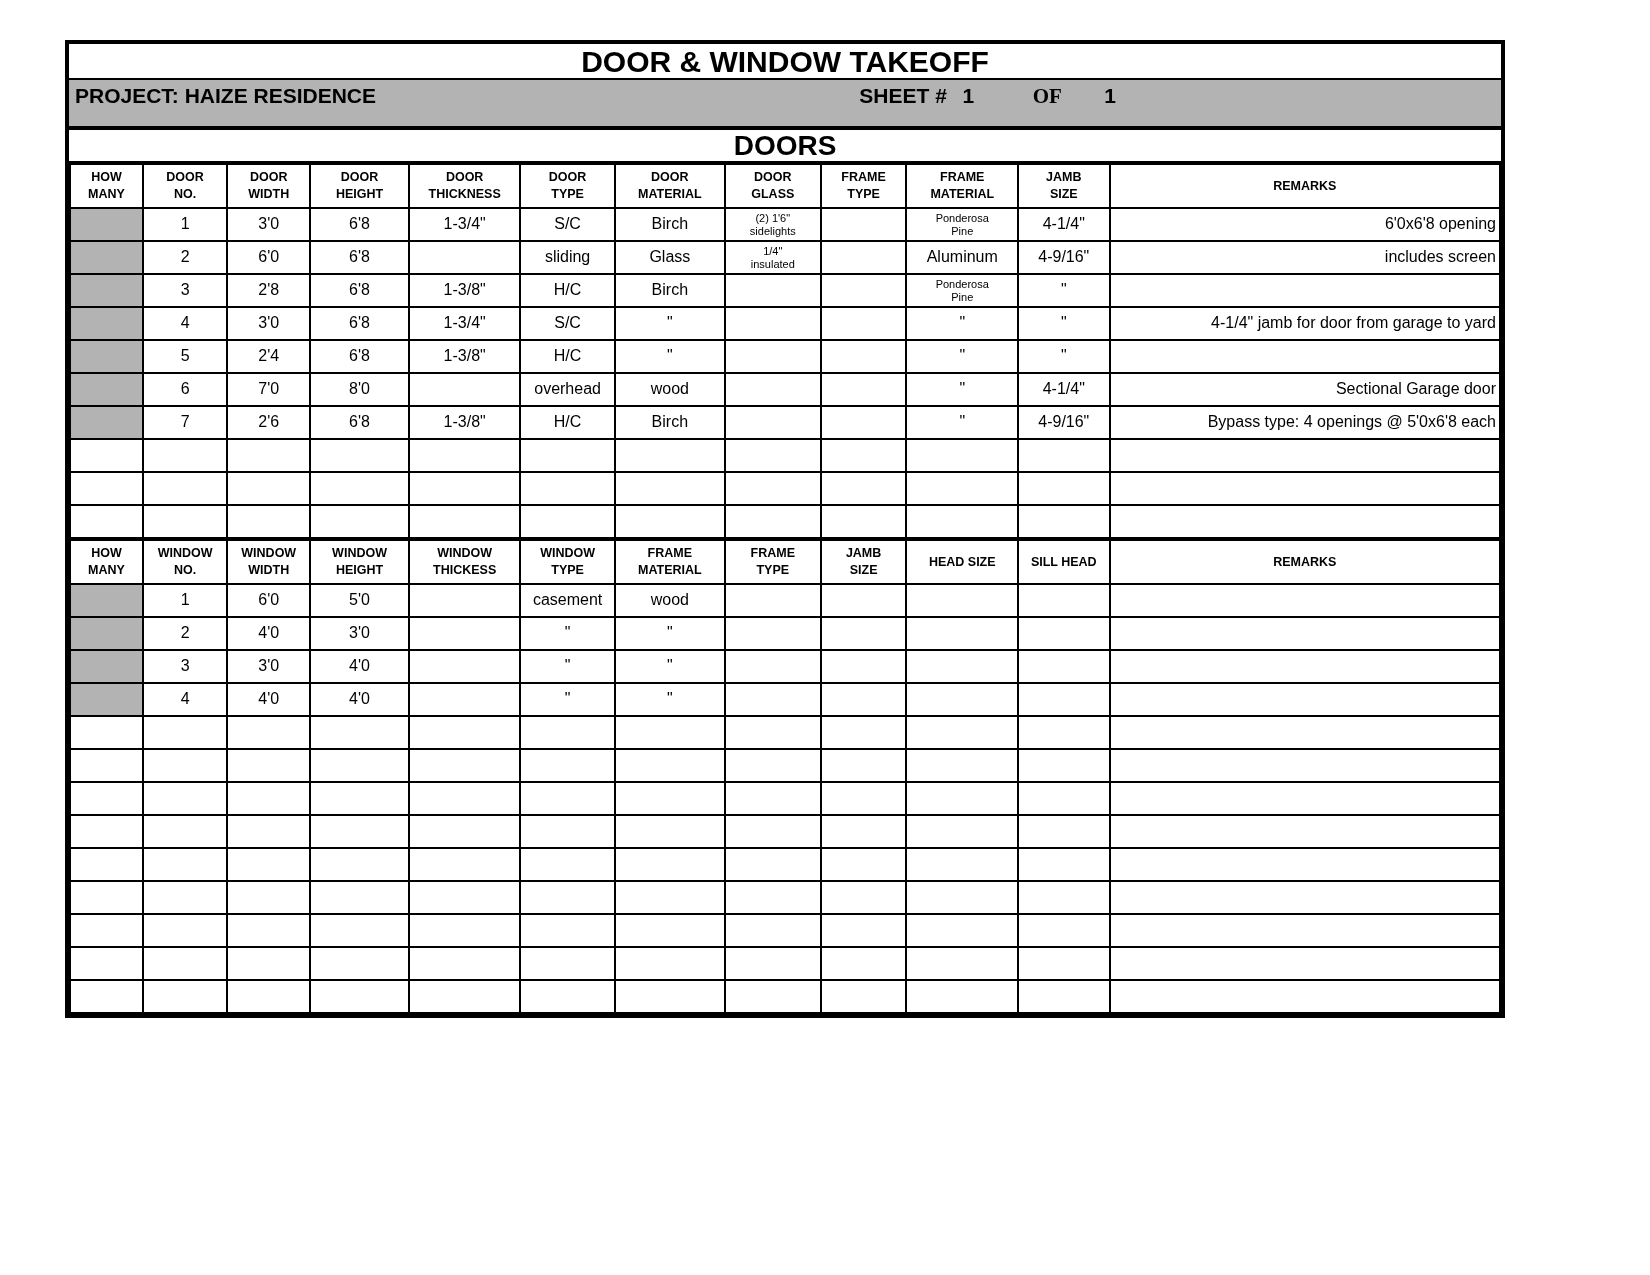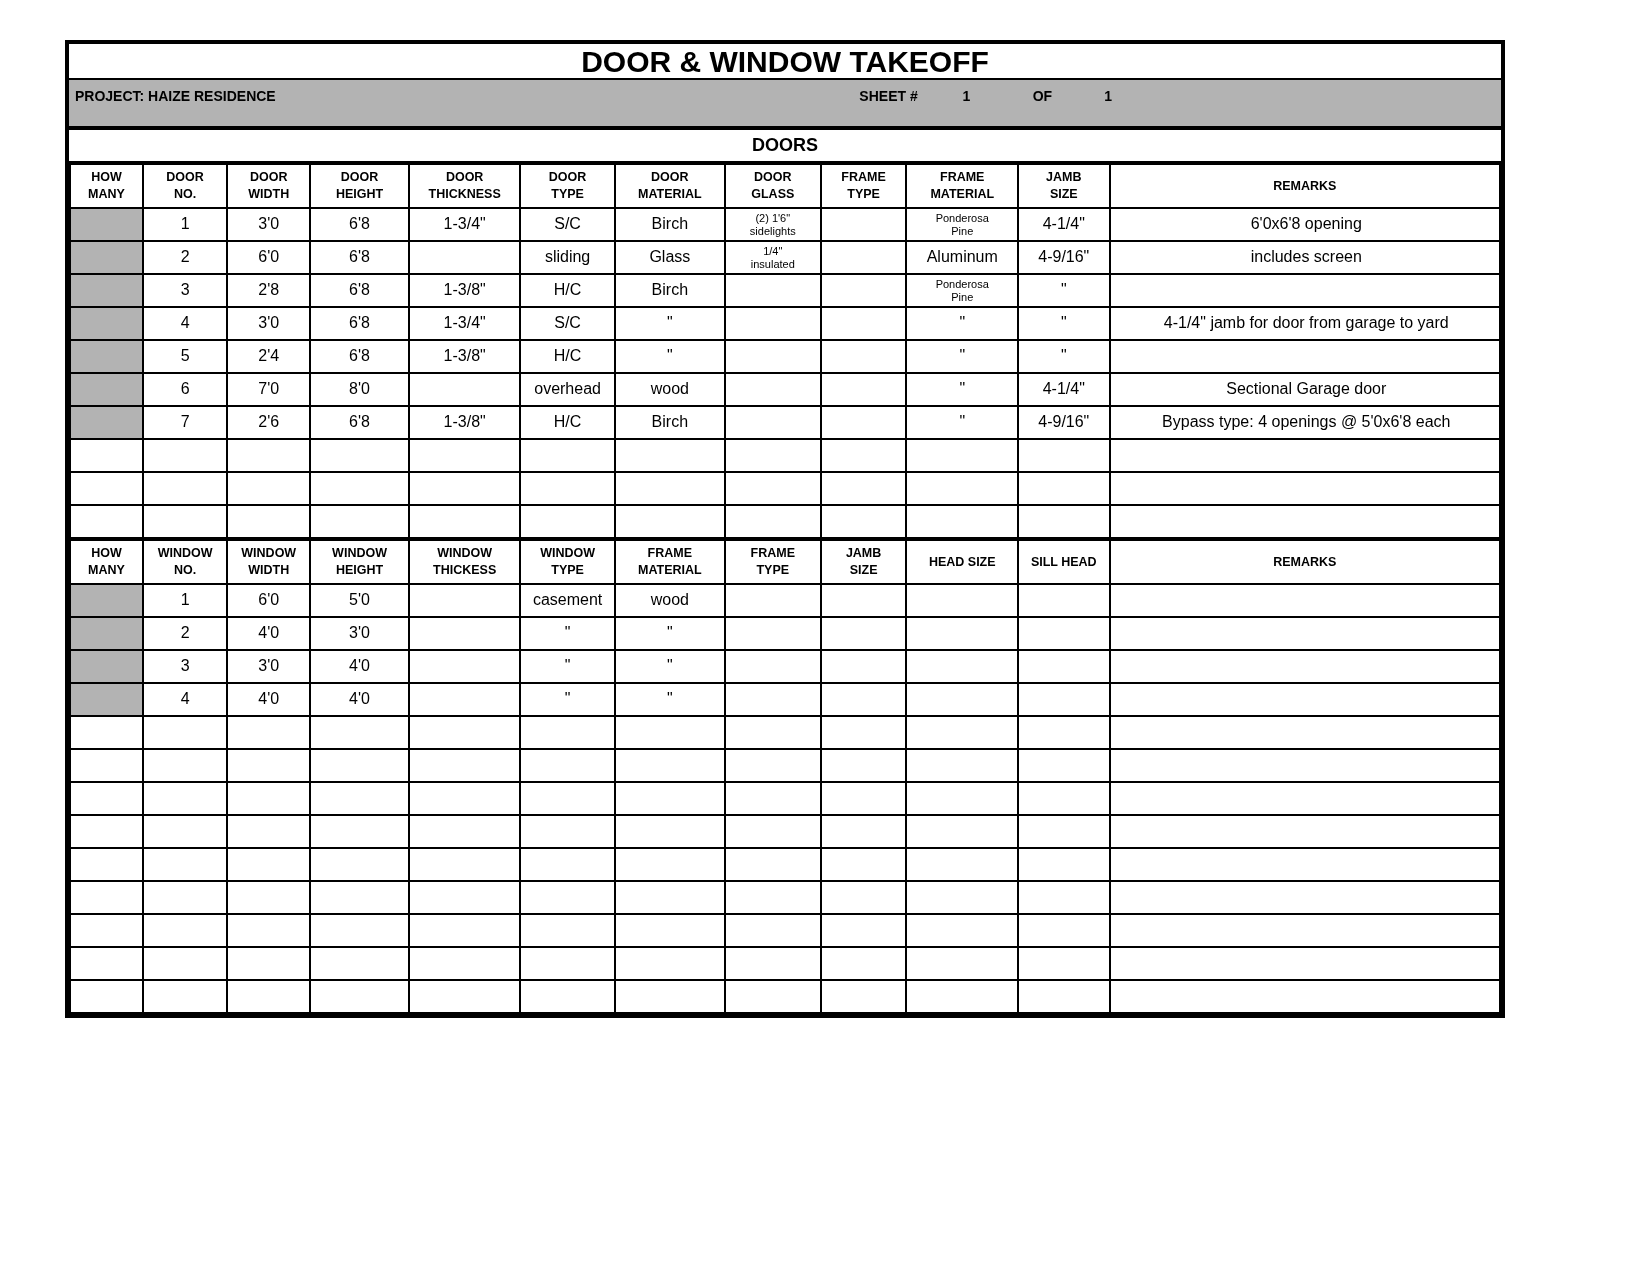--- a/index.html
+++ b/index.html
@@ -13,48 +13,48 @@
     position: absolute; left: 65px; top: 40px; width: 1440px;
     border: 4px solid #000; background: #fff;
   }
   .title-row {
     text-align: center; font-weight: bold; font-size: 30px;
     line-height: 36px; height: 36px; border-bottom: 2px solid #000;
   }
   .bar {
     position: relative; background: var(--gray, #b3b3b3);
     height: 48px; border-bottom: 2px solid #000;
-    font-weight: bold; font-size: 14px; line-height: 32px;
+    font-weight: bold; font-size: 21px; line-height: 32px;
   }
   .lead { padding-left: 6px; }
   .pos { position: absolute; top: 0; }
   .sheet-label  { left: 52.4%; margin-left: 40px; }
   .sheet-number { left: 62.4%; }
-  .of-label     { left: 67.3%; }
+  .of-label     { left: 67.3%; font-family: Liberation Serif, serif; }
   .of-total     { left: 72.3%; }
   .date-label   { left: 52.4%; }
   .section-title {
-    text-align: center; font-weight: bold; font-size: 18px;
+    text-align: center; font-weight: bold; font-size: 28px;
     line-height: 31px; height: 35px;
     border-top: 2px solid #000; border-bottom: 2px solid #000;
   }
   table.takeoff { width: 100%; border-collapse: collapse; table-layout: fixed; }
   .takeoff th, .takeoff td {
     border: 2px solid #000; text-align: center; overflow: hidden;
     vertical-align: middle;
   }
   .takeoff th {
     font-size: 12.5px; font-weight: bold; height: 44px;
     white-space: pre-line; line-height: 1.35; padding: 2px 1px;
   }
   .takeoff td {
     font-size: 16px; height: 33px; padding: 1px 3px;
     white-space: pre-line; line-height: 1.15;
   }
-  td.remarks { text-align: center; padding-left: 6px; }
+  td.remarks { text-align: right; padding-left: 6px; }
   td.small { font-size: 11px; }
   td.shaded { background: var(--gray, #b3b3b3); }
 </style>
 </head>
 <body>
 
 <div class="sheet">
 
   <div class="title-row">DOOR &amp; WINDOW TAKEOFF</div>
 

